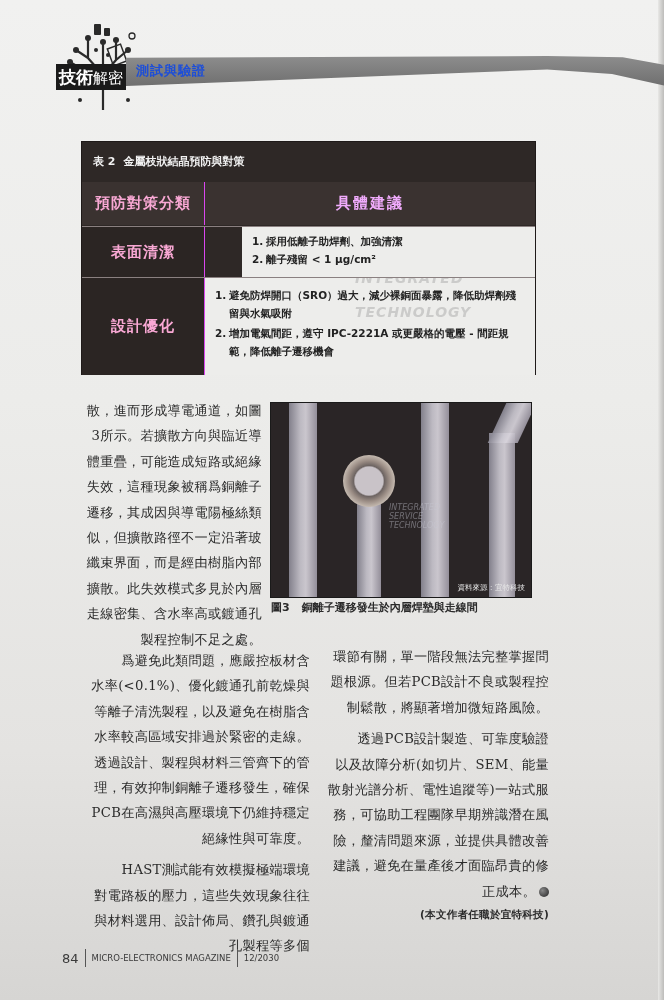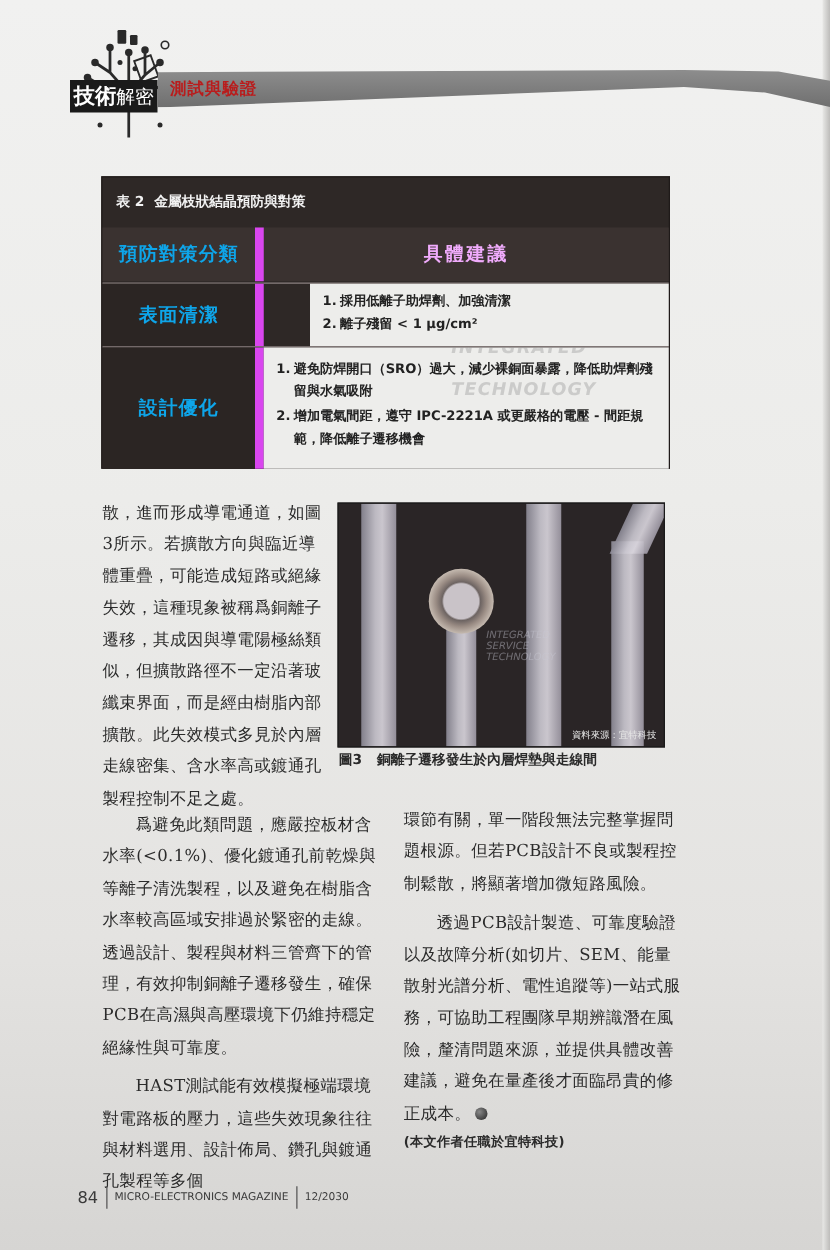--- a/index.html
+++ b/index.html
@@ -13,42 +13,42 @@
 
   
   .header { position:absolute; left:0; top:0; width:664px; height:100px;margin-top:12px; }
   .tree-logo { position:absolute; left:58px; top:8px; width:90px; height:90px; }
   .ribbon {
     position:absolute; left:126px; top:44px; width:540px; height:30px;
     background: linear-gradient(180deg,#8d8d8d,#6f6f6f);
     clip-path: polygon(0 6%, 78% 0, 92% 4%, 100% 30%, 100% 100%, 90% 60%, 78% 45%, 0 100%);
   }
   .section-label {
-    position:absolute; left:136px; top:50px; color:#b91c1c;
+    position:absolute; left:136px; top:50px; color:#1d4ed8;
     font-family:"DejaVu Sans", sans-serif; font-weight:bold; font-size:13px; letter-spacing:1px;
   }
   .badge {
     position:absolute; left:56px; top:52px; width:70px; height:26px; background:#1a1a1a;
     color:#fff; font-family:"DejaVu Sans", sans-serif; font-weight:bold; font-size:17px;
     line-height:26px; text-align:center; letter-spacing:0;
   }
   .badge .thin { font-weight:normal; font-size:15px; }
 
   
   .table-wrap { position:absolute; left:81px; top:141px; width:453px; height:232px; background:#2e2826; border:1px solid #1f1a19; }
   .table-caption {
     position:absolute; left:11px; top:12px; color:#f2f2f2;
     font-family:"DejaVu Sans", sans-serif; font-size:11px; font-weight:bold;
   }
   .table-caption span { margin-right:8px; }
   .trow { position:absolute; left:0; width:453px; display:flex; }
   .thead { top:40px; height:43px; background:#3a3230; }
   .cat-cell {
-    width:122px; border-right:7px solid #d946ef; display:flex; align-items:center; justify-content:center;
-    color:#0ea5e9; font-family:"DejaVu Sans", sans-serif; font-weight:bold; font-size:15px; letter-spacing:1px;
+    width:122px; border-right:1px solid #d946ef; display:flex; align-items:center; justify-content:center;
+    color:#f9a8d4; font-family:"DejaVu Sans", sans-serif; font-weight:bold; font-size:15px; letter-spacing:1px;
   }
   .sug-head {
     flex:1; display:flex; align-items:center; justify-content:center;
     color:#f0abfc; font-family:"DejaVu Sans", sans-serif; font-weight:bold; font-size:15px; letter-spacing:2px;
   }
   .row1 { top:84px; height:50px; border-top:1px solid #8a8080;gap:37px; }
   .row2 { top:135px; height:97px; border-top:1px solid #8a8080; }
   .row1 .cat-cell, .row2 .cat-cell { background:#2b2523; }
   .sug-cell {
     flex:1; background:#ededeb; color:#222; padding:5px 10px 4px 10px;
@@ -57,21 +57,21 @@
   }
   .sug-item { display:flex; }
   .sug-item .num { width:14px; flex:none; }
   .watermark {
     position:absolute; left:150px; top:-8px; color:rgba(140,140,140,0.35);
     font-family:"DejaVu Sans", sans-serif; font-style:italic; font-weight:bold; font-size:14px; line-height:16px;
     pointer-events:none; letter-spacing:1px;
   }
 
   
-  .col { position:absolute; font-size:13.2px; line-height:25.4px; color:#2b2b2b; letter-spacing:0.3px; }
+  .col { position:absolute; font-size:13.2px; line-height:25.4px; color:#2b2b2b; letter-spacing:0.3px;text-align:right; }
   .col p { margin:0; }
   .col .indent { text-indent:2em; margin-top:6px; }
   .col-left-top { left:82px; top:398px; width:180px; }
   .col-left { left:82px; top:648px; width:228px; }
   .col-right { left:323px; top:644px; width:226px; }
   .author { font-family:"DejaVu Sans", sans-serif; font-weight:bold; font-size:10.5px; margin-top:2px; line-height:20px; }
   .end-dot { display:inline-block; width:10px; height:10px; border-radius:50%; background:radial-gradient(circle at 35% 35%, #888, #222); vertical-align:-1px; margin-left:3px; }
 
   
   .figure { position:absolute; left:270px; top:402px; width:260px; height:194px; background:#2a2526; overflow:hidden; border:1px solid #1a1a1a; }

